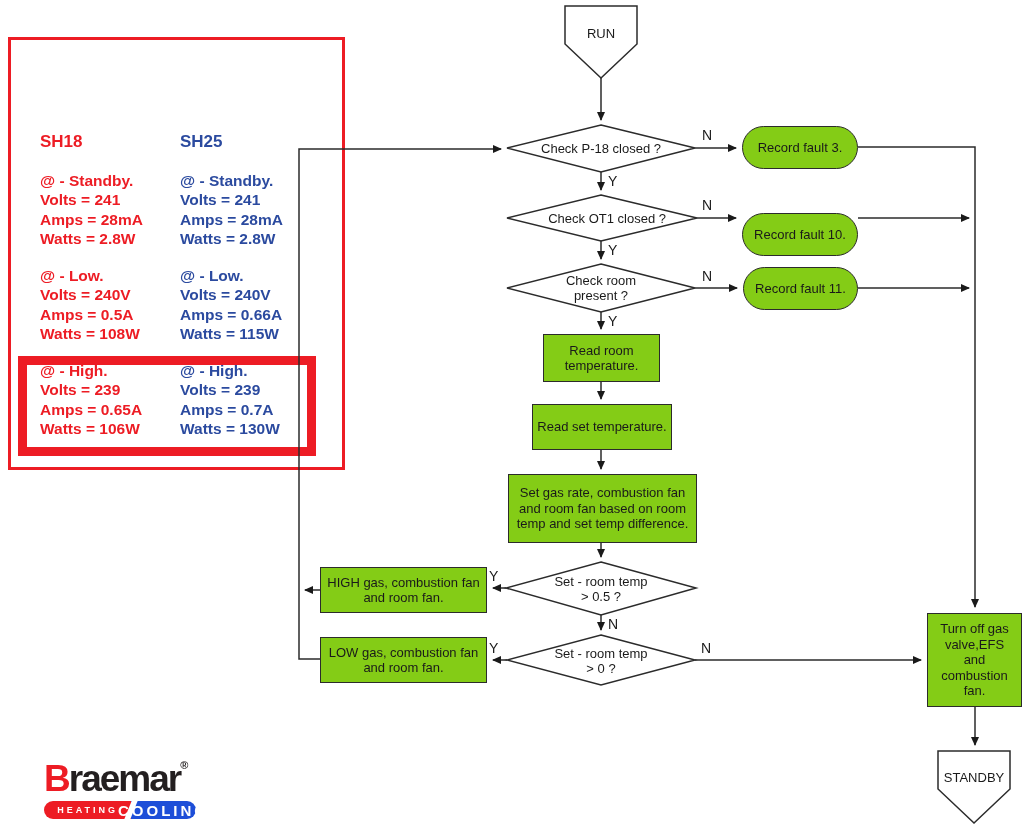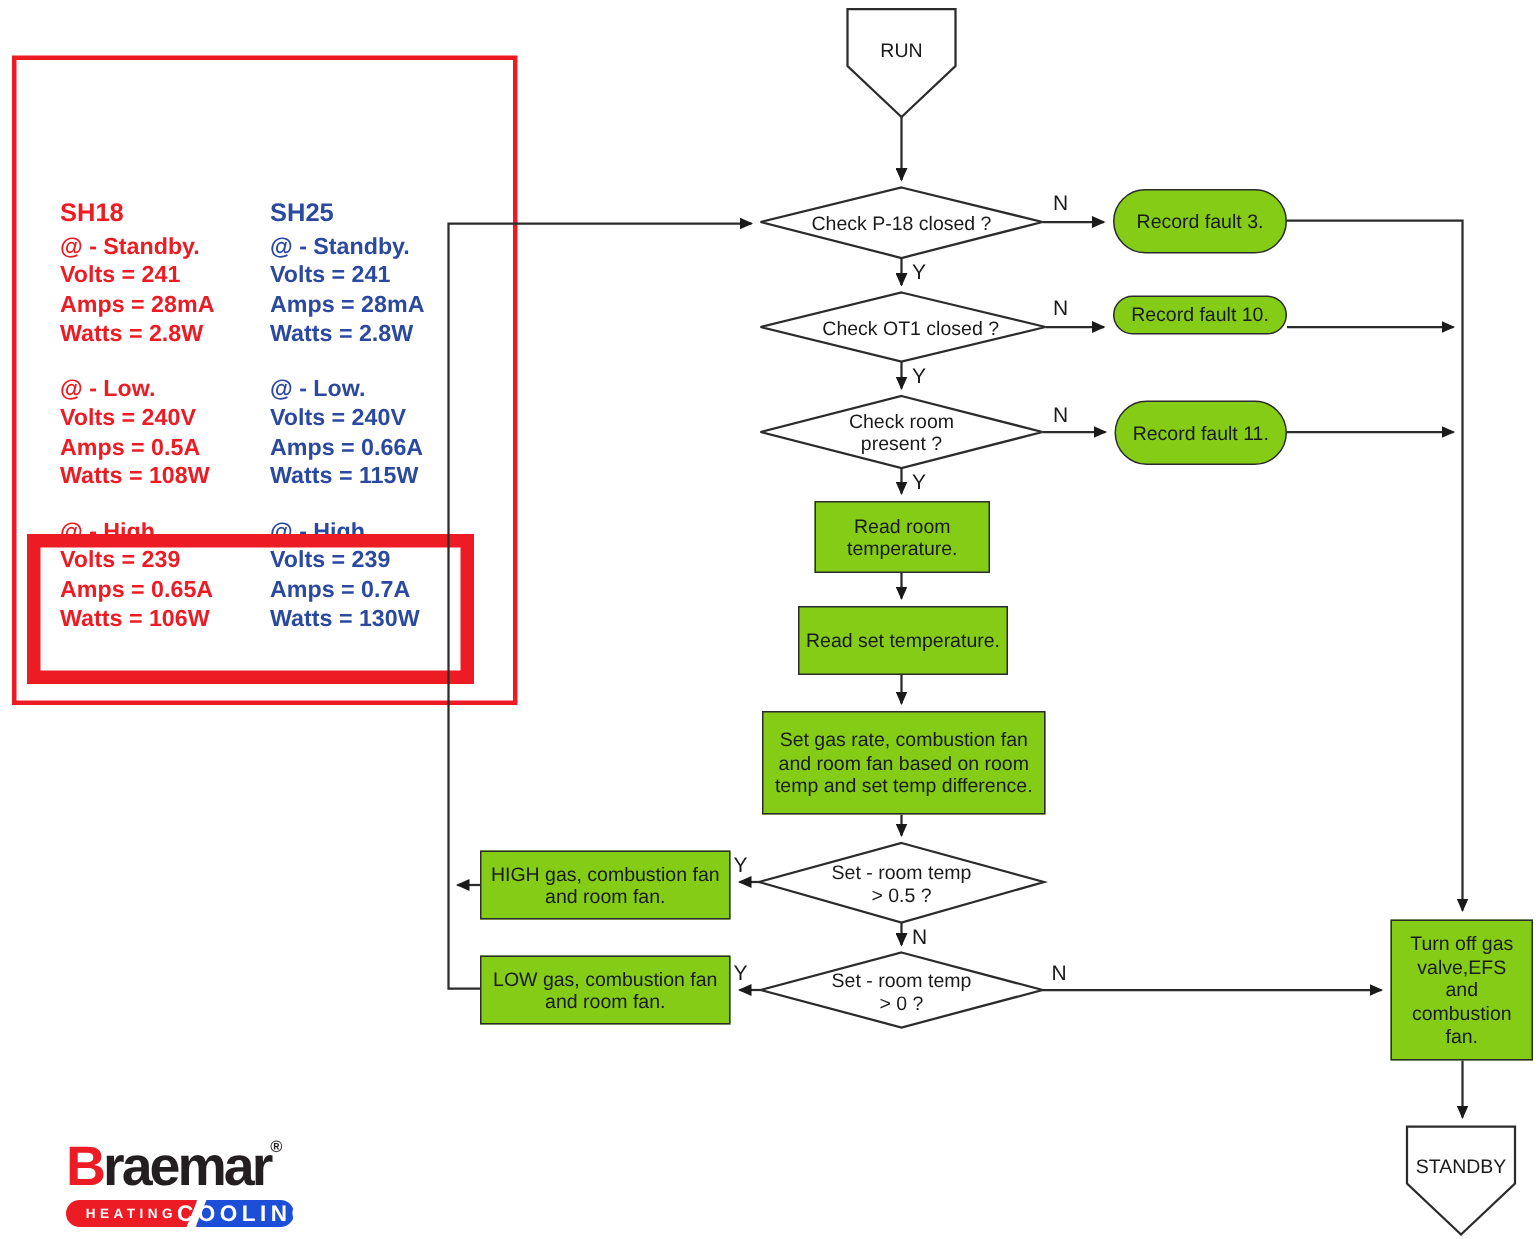--- a/index.html
+++ b/index.html
@@ -7,21 +7,21 @@
        font-family:"Liberation Sans",sans-serif;color:#1a1a1a;overflow:hidden;}
 
   
   #panel{position:absolute;left:8px;top:37px;width:337px;height:433px;
          border:3px solid #ed1c24;box-sizing:border-box;z-index:1;background:#fff;}
   .panel-title{position:absolute;left:0;top:6px;width:100%;text-align:center;
          font-weight:bold;font-size:16px;line-height:20px;color:#231f20;}
   .col{position:absolute;top:92px;width:150px;font-weight:bold;font-size:15.5px;line-height:19.5px;}
   .col-sh18{left:29px;color:#ed1c24;}
   .col-sh25{left:169px;color:#2b4a9f;}
-  .col-header{font-size:17px;margin-bottom:3px;}
+  .col-header{font-size:17px;margin-bottom:19px;}
   .sect{margin-bottom:17px;}
 
   #highlight-box{position:absolute;left:18px;top:356px;width:298px;height:100px;
          border:9px solid #ed1c24;box-sizing:border-box;z-index:5;background:transparent;}
 
   
   #wires{position:absolute;left:0;top:0;z-index:10;pointer-events:none;}
   .rect-node{position:absolute;background:#84cc16;border:1.5px solid #2b2b2b;box-sizing:border-box;
          display:flex;flex-direction:column;align-items:center;justify-content:center;
          text-align:center;font-size:13px;line-height:15.5px;z-index:11;}
@@ -139,21 +139,21 @@
 </svg>
 
 <div class="shape-label" style="left:565px;top:26px;width:72px;">RUN</div>
 
 <div class="shape-label" style="left:512px;top:141px;width:178px;">Check P-18 closed ?</div>
 <div class="rect-node stadium" style="left:742px;top:126px;width:116px;height:43px;">
   <div>Record fault 3.</div>
 </div>
 
 <div class="shape-label" style="left:488px;top:211px;width:178px;text-align:right;">Check OT1 closed ?</div>
-<div class="rect-node stadium" style="left:742px;top:197px;width:116px;height:26px;">
+<div class="rect-node stadium" style="left:742px;top:213px;width:116px;height:43px;">
   <div>Record fault 10.</div>
 </div>
 
 <div class="shape-label" style="left:521px;top:273px;width:160px;">
   <div>Check room</div>
   <div>present ?</div>
 </div>
 <div class="rect-node stadium" style="left:743px;top:267px;width:115px;height:43px;">
   <div>Record fault 11.</div>
 </div>

